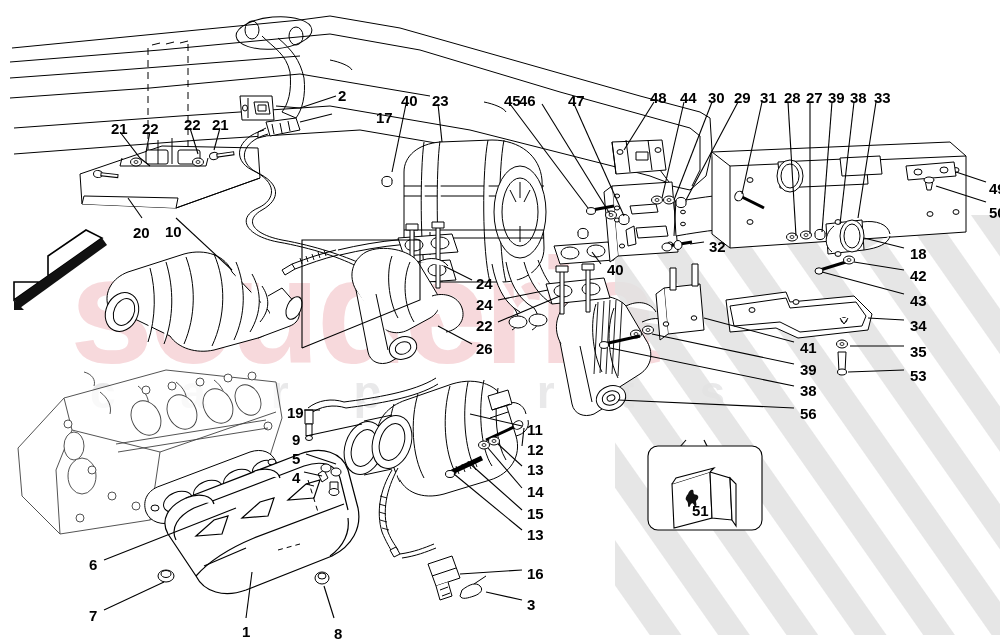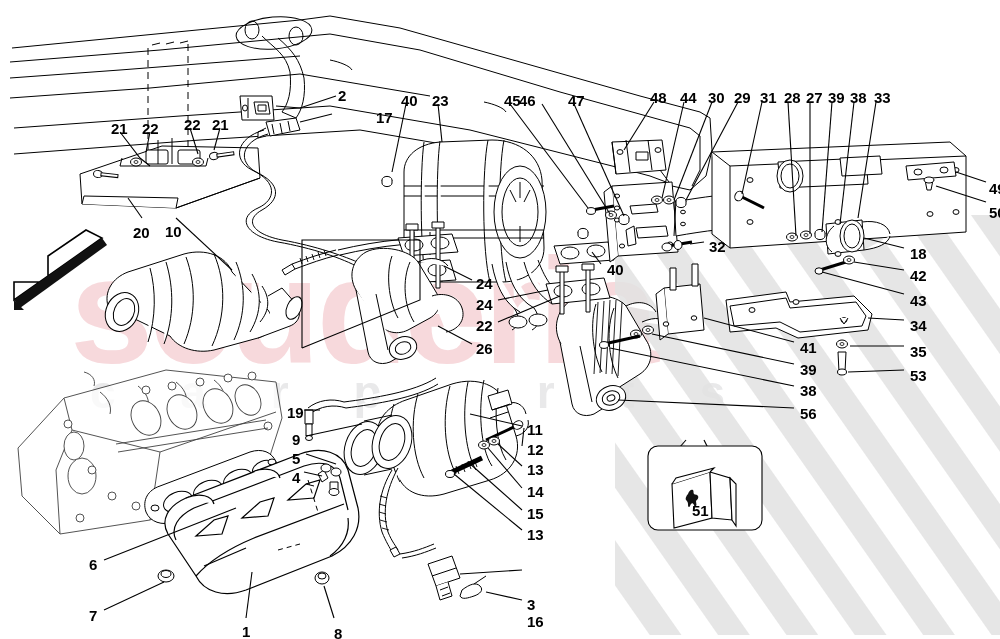--- a/index.html
+++ b/index.html
@@ -688,21 +688,21 @@
       <div class="callout" style="left: 287px; top: 405px;">19</div>
       <div class="callout" style="left: 292px; top: 432px;">9</div>
       <div class="callout" style="left: 292px; top: 451px;">5</div>
       <div class="callout" style="left: 292px; top: 470px;">4</div>
       <div class="callout" style="left: 527px; top: 422px;">11</div>
       <div class="callout" style="left: 527px; top: 442px;">12</div>
       <div class="callout" style="left: 527px; top: 462px;">13</div>
       <div class="callout" style="left: 527px; top: 484px; text-align: center;">14</div>
       <div class="callout" style="left: 527px; top: 506px;">15</div>
       <div class="callout" style="left: 527px; top: 527px;">13</div>
-      <div class="callout" style="left: 527px; top: 566px; margin-top: 48px;">16</div>
+      <div class="callout" style="left: 527px; top: 566px;">16</div>
       <div class="callout" style="left: 527px; top: 597px;">3</div>
       <div class="callout" style="left: 692px; top: 459px; margin-top: 44px;">51</div>
       <div class="callout" style="left: 89px; top: 557px;">6</div>
       <div class="callout" style="left: 89px; top: 608px;">7</div>
       <div class="callout" style="left: 242px; top: 624px;">1</div>
       <div class="callout" style="left: 334px; top: 626px;">8</div>
     </div>
 
 </div>
 

